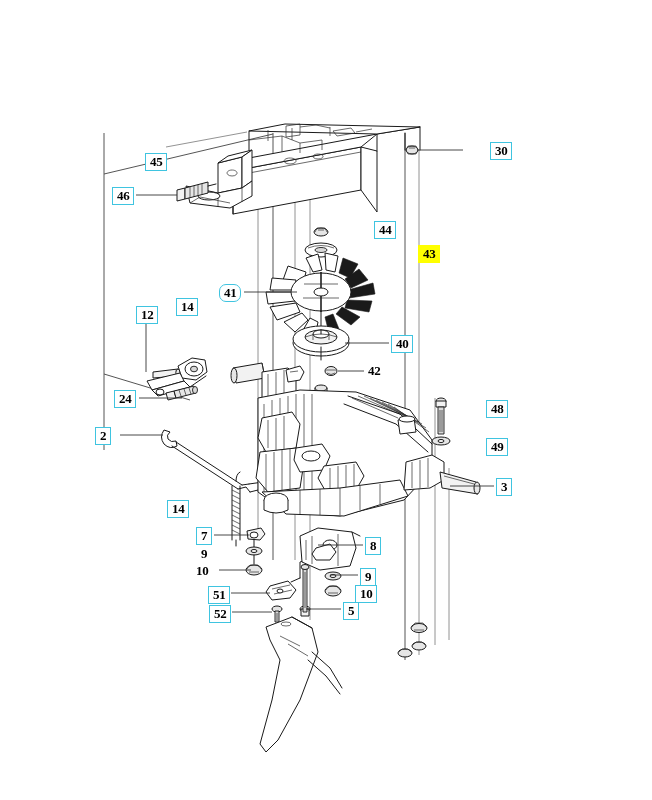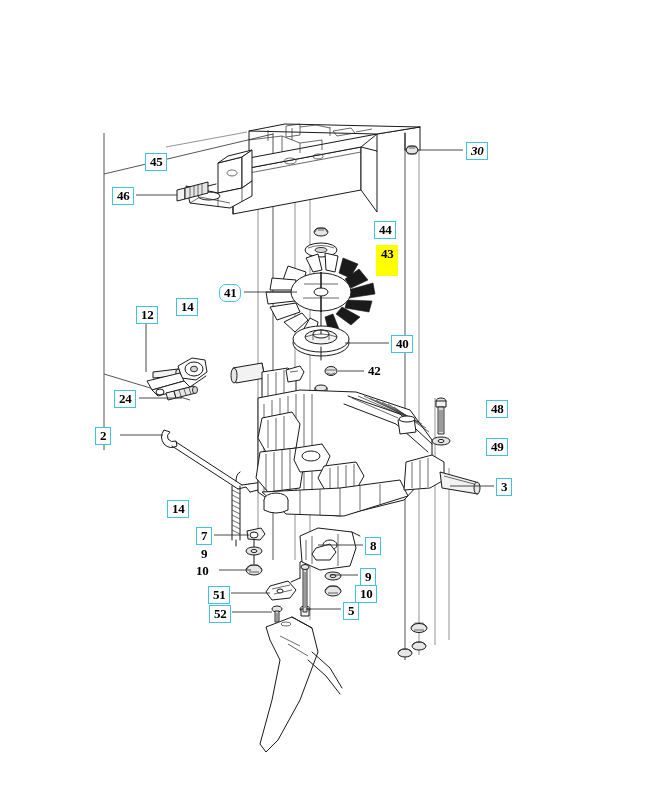--- a/index.html
+++ b/index.html
@@ -42,21 +42,22 @@
     user-select: none;
   }
   .callout.boxed {
     border: 1.6px solid #3fc4e0;
     background: #ffffff;
     padding: 1px 4px 2px 4px;
   }
   .callout.highlight {
     border: none;
     background: #ffff00;
-    padding: 2px 5px 16px 5px;
+    padding: 2px 5px 3px 5px;
+    margin-left: 42px;
   }
   .callout.plain {
     border: none;
     background: transparent;
     padding: 0;
     text-align: center;
   }
 </style>
 </head>
 <body>
@@ -411,21 +412,21 @@
       <path d="M363,545 L318,545"></path>
       <path d="M358,575 L330,575"></path>
       <path d="M341,609 L306,609"></path>
       <path d="M494,486 L450,486"></path>
     </g>
   </svg>
 
   <div>
     <div class="callout boxed" style="left:145px; top:153px;">45</div>
     <div class="callout boxed" style="left:112px; top:187px;">46</div>
-    <div class="callout boxed" style="left:466px; top:142px;font-style:italic;">30</div>
+    <div class="callout boxed" style="left:490px; top:142px;">30</div>
     <div class="callout boxed" style="left:374px; top:221px;">44</div>
     <div class="callout highlight" style="left:376px; top:245px;">43</div>
     <div class="callout boxed" style="left:219px; top:284px;border-radius:7px;">41</div>
     <div class="callout boxed" style="left:391px; top:335px;">40</div>
     <div class="callout plain" style="left:368px; top:364px;">42</div>
     <div class="callout boxed" style="left:176px; top:298px;">14</div>
     <div class="callout boxed" style="left:136px; top:306px;">12</div>
     <div class="callout boxed" style="left:114px; top:390px;">24</div>
     <div class="callout boxed" style="left:95px; top:427px;">2</div>
     <div class="callout boxed" style="left:167px; top:500px;">14</div>

